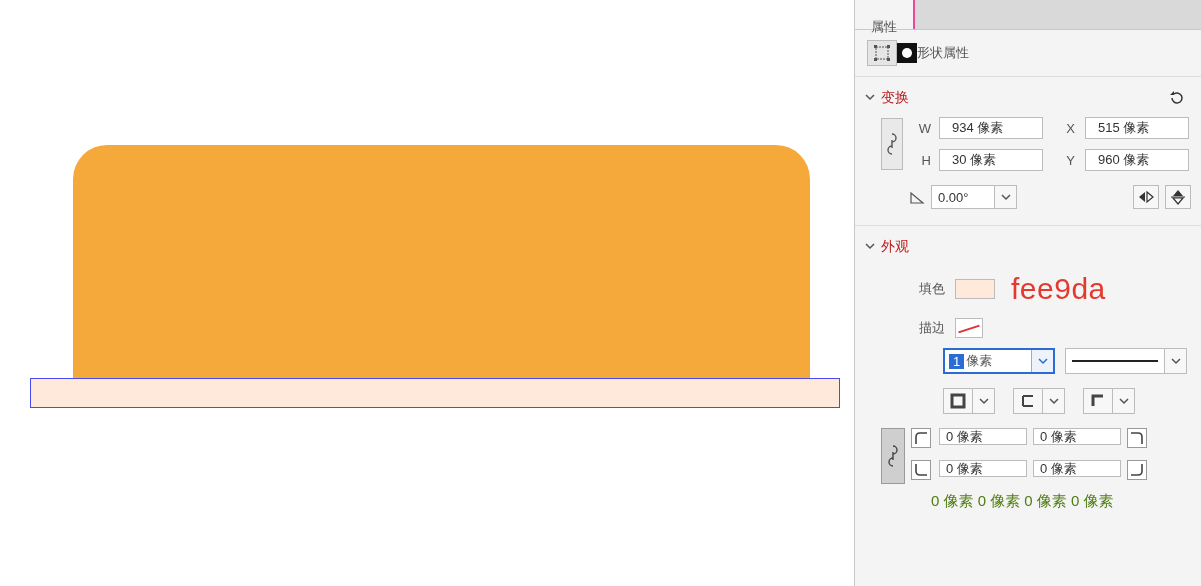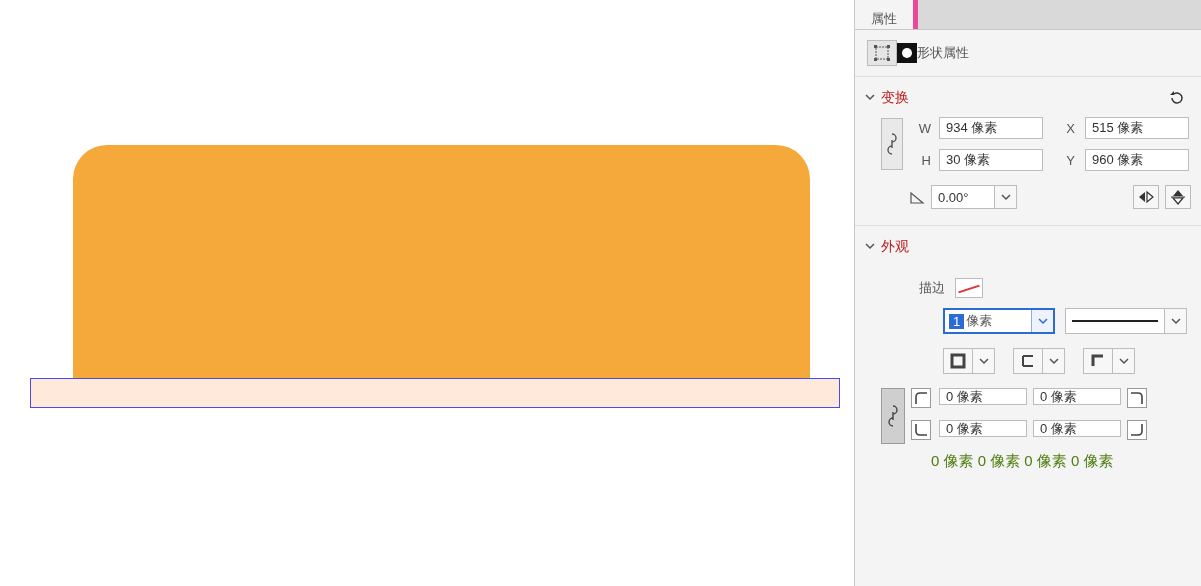--- a/index.html
+++ b/index.html
@@ -51,24 +51,24 @@
   }
 
   
   .tabbar {
     display: flex;
     height: 30px;
     background: #d9d9d9;
     border-bottom: 1px solid #c9c9c9;
   }
   .tab {
-    padding: 4px 16px;
+    padding: 12px 16px;
     line-height: 30px;
     background: #ececec;
-    border-right: 5px solid #ec4899;
+    border-right: 2px solid #ec4899;
     cursor: pointer;
   }
   .tab.active { background: #f4f4f4; }
 
   
   .obj-header {
     display: flex;
     align-items: center;
     gap: 0;
     padding: 10px 12px;
@@ -136,21 +136,21 @@
     background: #e9e9e9;
     display: flex; align-items: center; justify-content: center;
     cursor: pointer;
   }
   .tx-label { text-align: right; padding-right: 4px; color: #555; }
   .tx-lbl2  { text-align: right; padding-right: 6px; color: #555; }
   .tx-input {
     height: 22px;
     border: 1px solid #bcbcbc;
     background: #fff;
-    padding: 0 6px;
+    padding: 0 12px;
     font: inherit;
     color: #333;
   }
 
   
   .rot-row {
     display: flex;
     align-items: center;
     gap: 6px;
     padding-left: 48px;
@@ -452,20 +452,25 @@
     <div class="section" style="border-bottom:none">
       <div class="sec-head">
         <span class="chev">
           <svg viewBox="0 0 10 10">
               <path d="M1 3 L5 7 L9 3" fill="none" stroke="#555" stroke-width="1.5"></path>
             </svg>
         </span>
         <span class="title">外观</span>
       </div>
 
+      <div class="appear-row">
+        <span class="appear-label">填色</span>
+        <div class="swatch fill-swatch"></div>
+        <span class="hex-annot">fee9da</span>
+      </div>
 
       <div class="appear-row" style="margin-top:12px">
         <span class="appear-label">描边</span>
         <div class="swatch stroke-swatch" style="width:28px"></div>
       </div>
 
       <div class="stroke-w-row">
         <div class="stroke-combo">
           <div class="val">
             <span class="sel">1</span>

